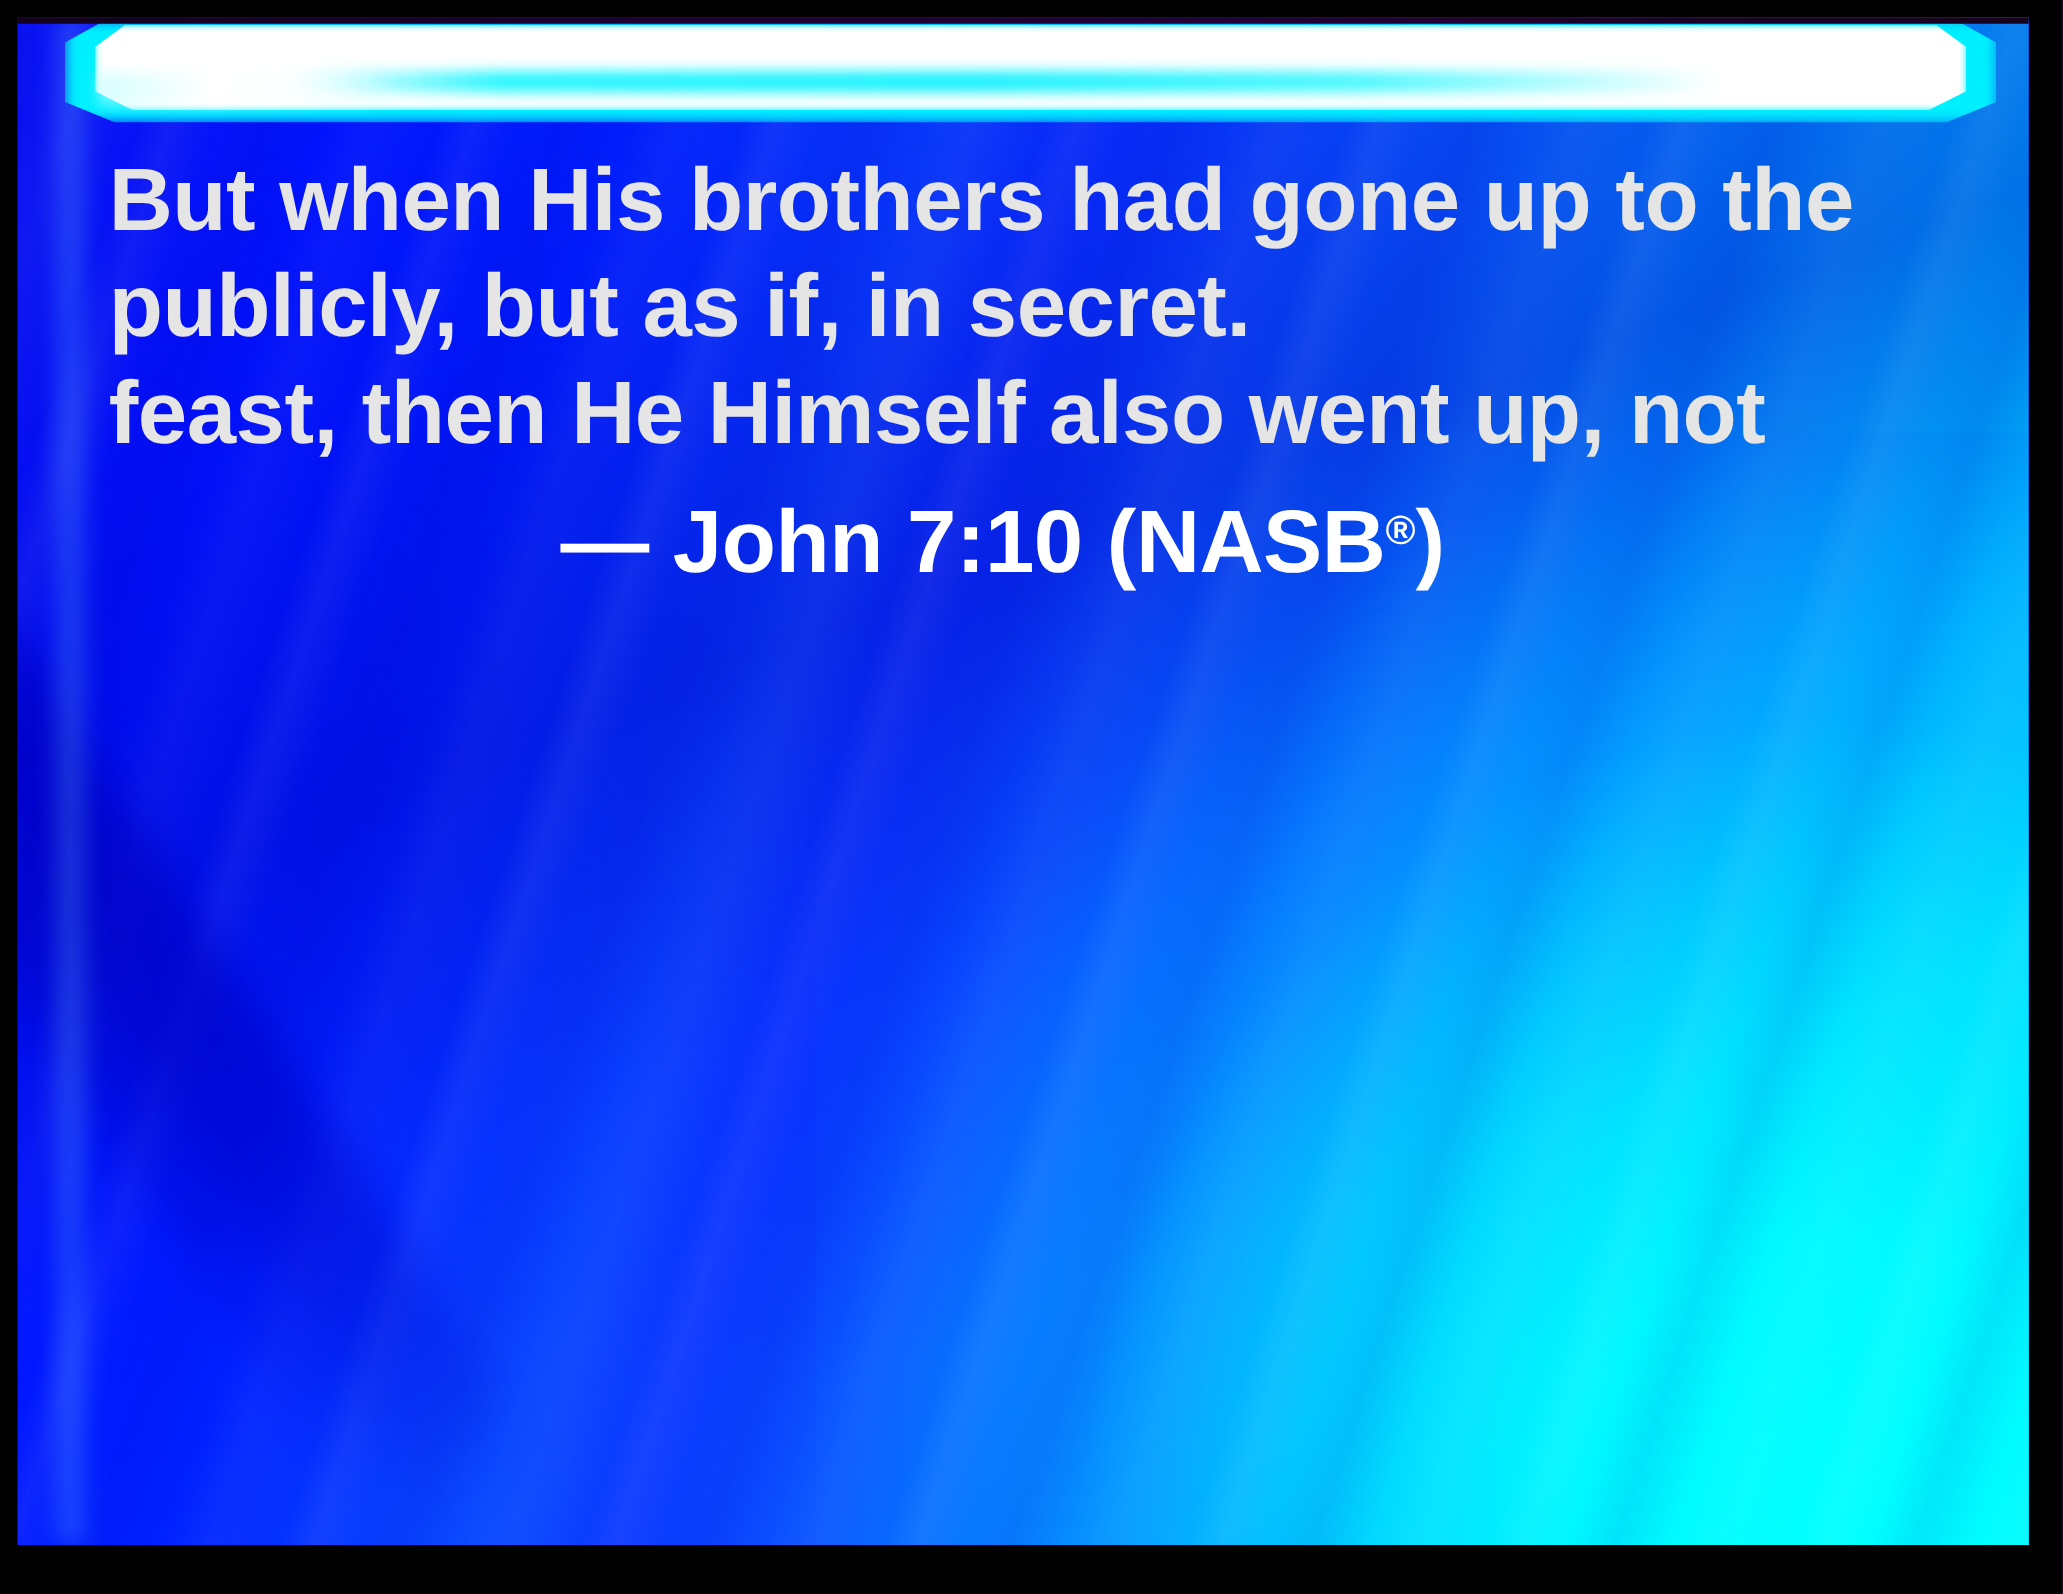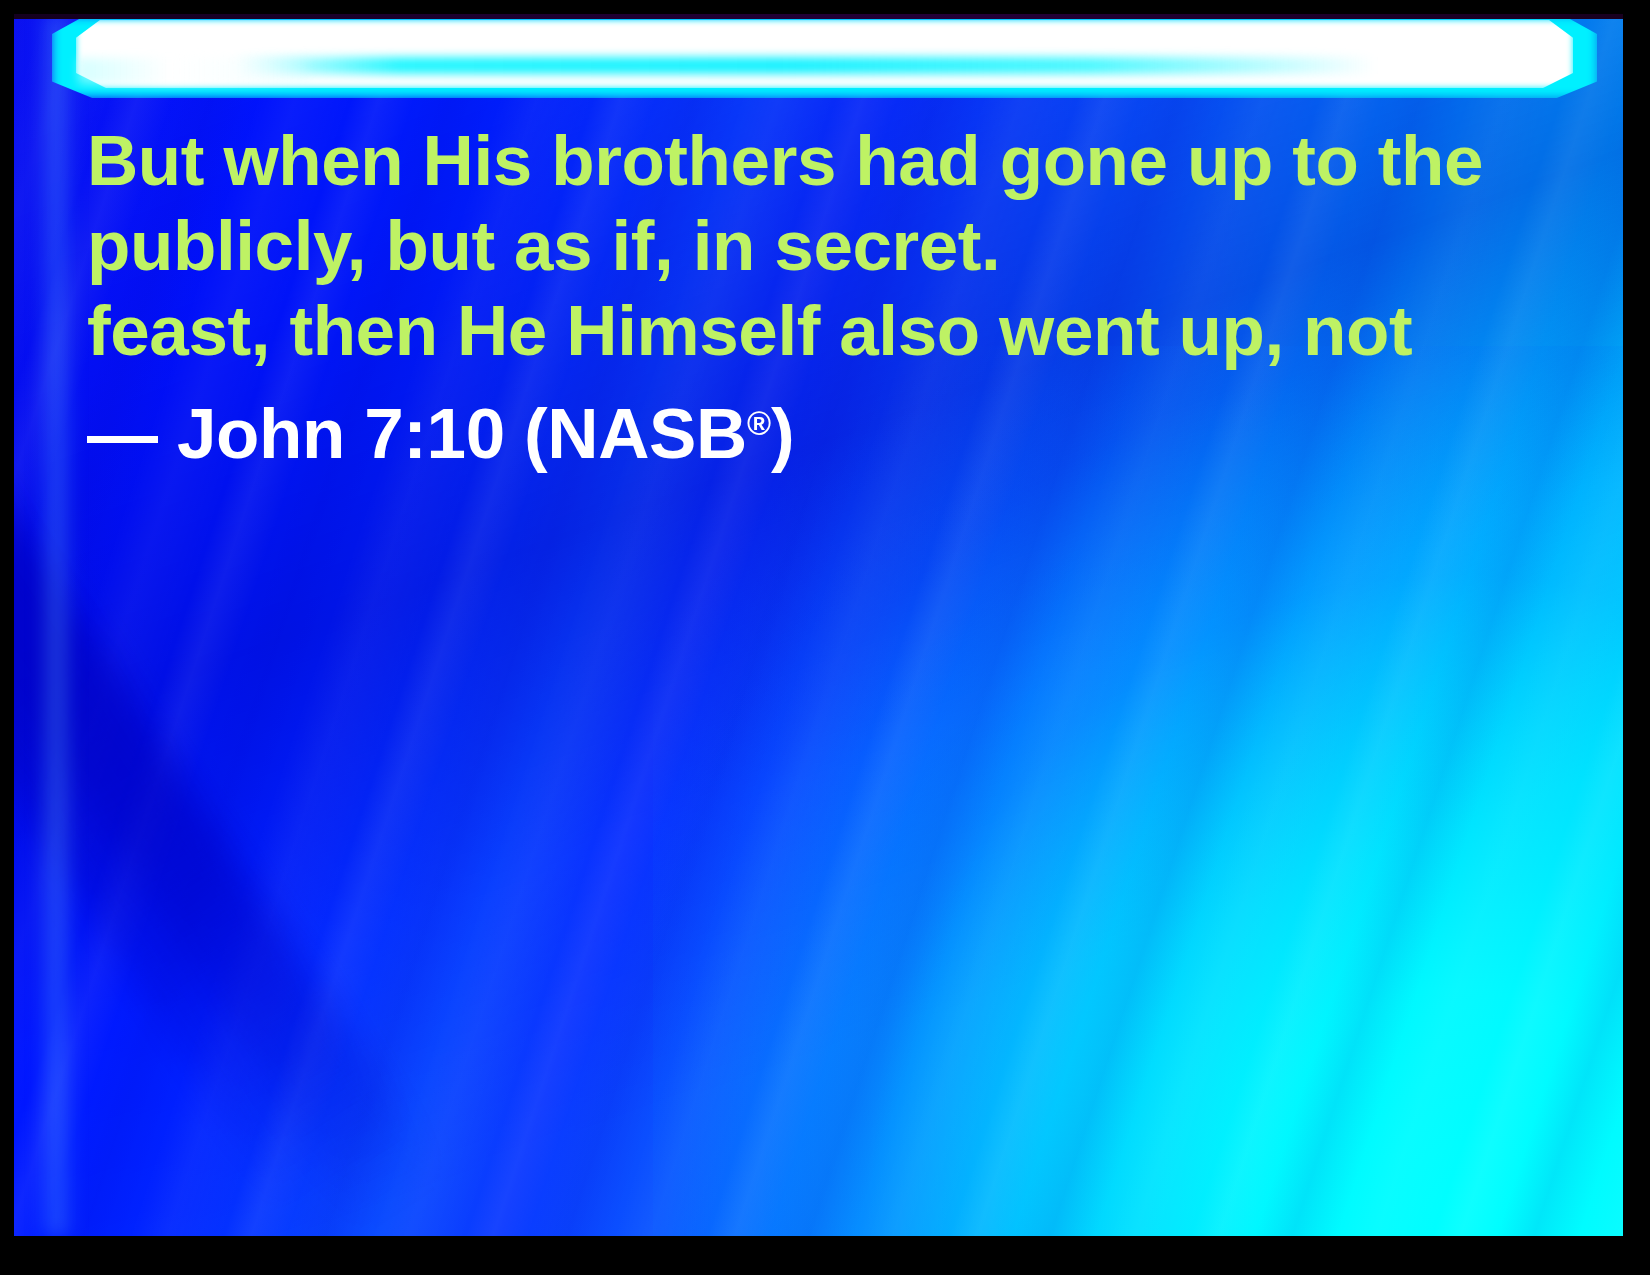--- a/index.html
+++ b/index.html
@@ -228,35 +228,35 @@
 
   
   .verse-block {
     position: absolute;
     left: 73px;
     top: 104px;
     width: 1430px;
   }
 
   .verse-line {
-    color: #bef264;
+    color: #e5e5e5;
     font-size: 71px;
     font-weight: bold;
     line-height: 85px;
     letter-spacing: -0.4px;
     white-space: nowrap;
   }
 
   .attribution {
     color: #ffffff;
     font-size: 71px;
     font-weight: bold;
     line-height: 85px;
     letter-spacing: -0.4px;
-    text-align: left;
+    text-align: center;
     margin-top: 8px;
     white-space: nowrap;
   }
 
   .reg-mark {
     font-size: 0.46em;
     vertical-align: 0.70em;
     letter-spacing: 0;
   }
 </style>

